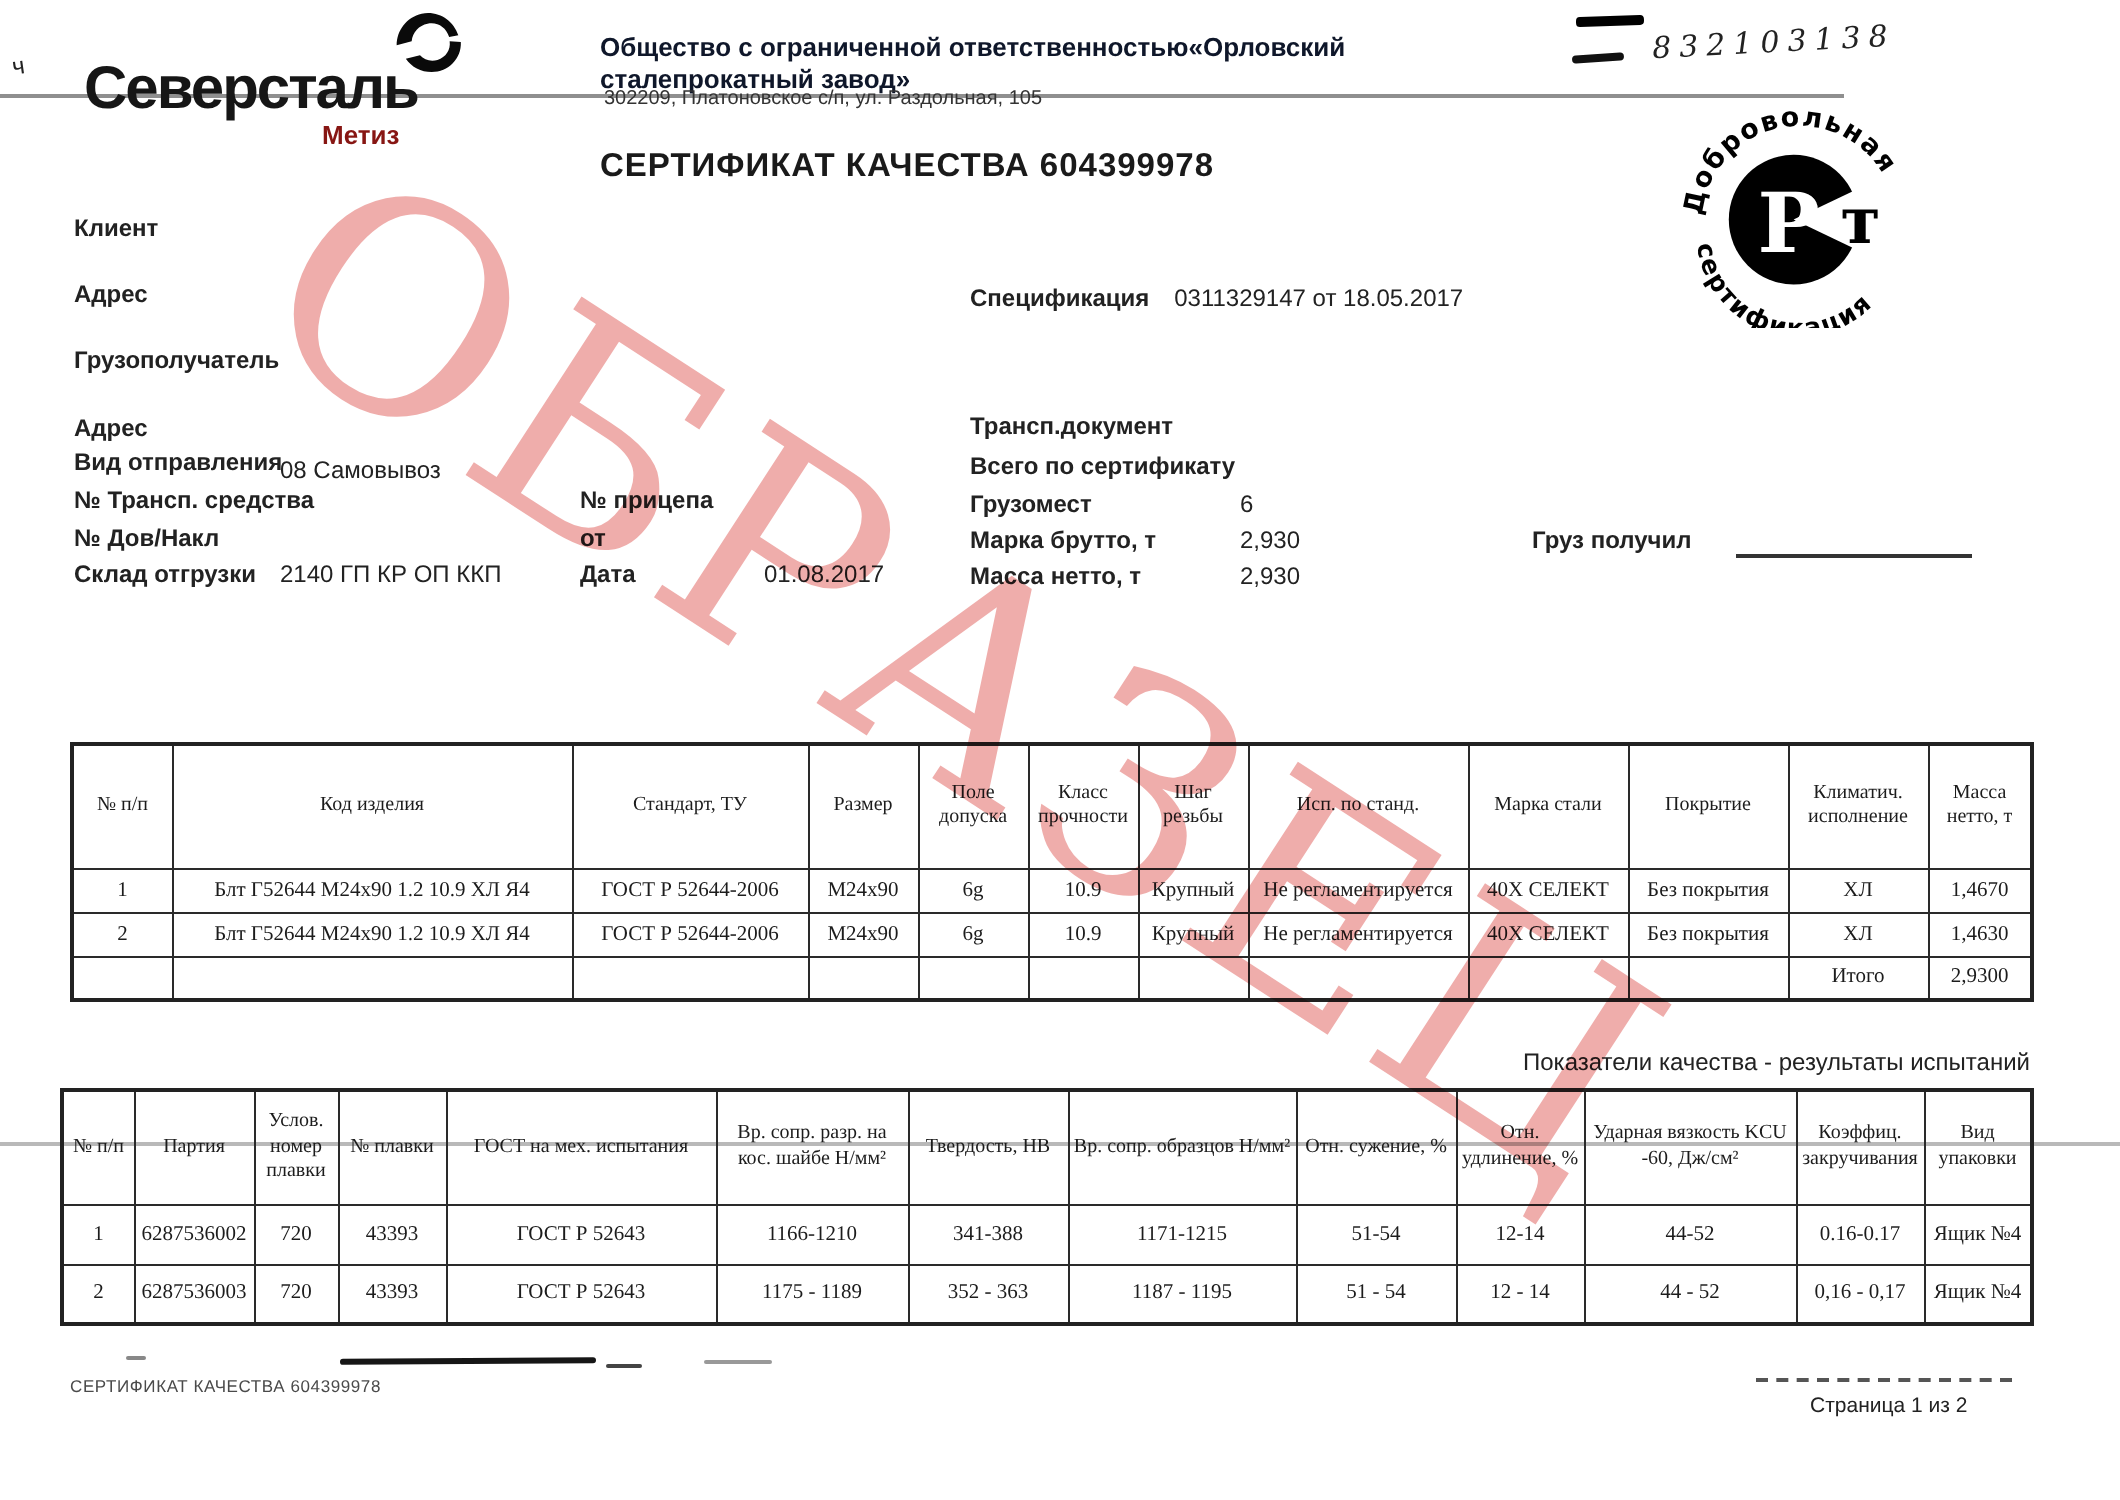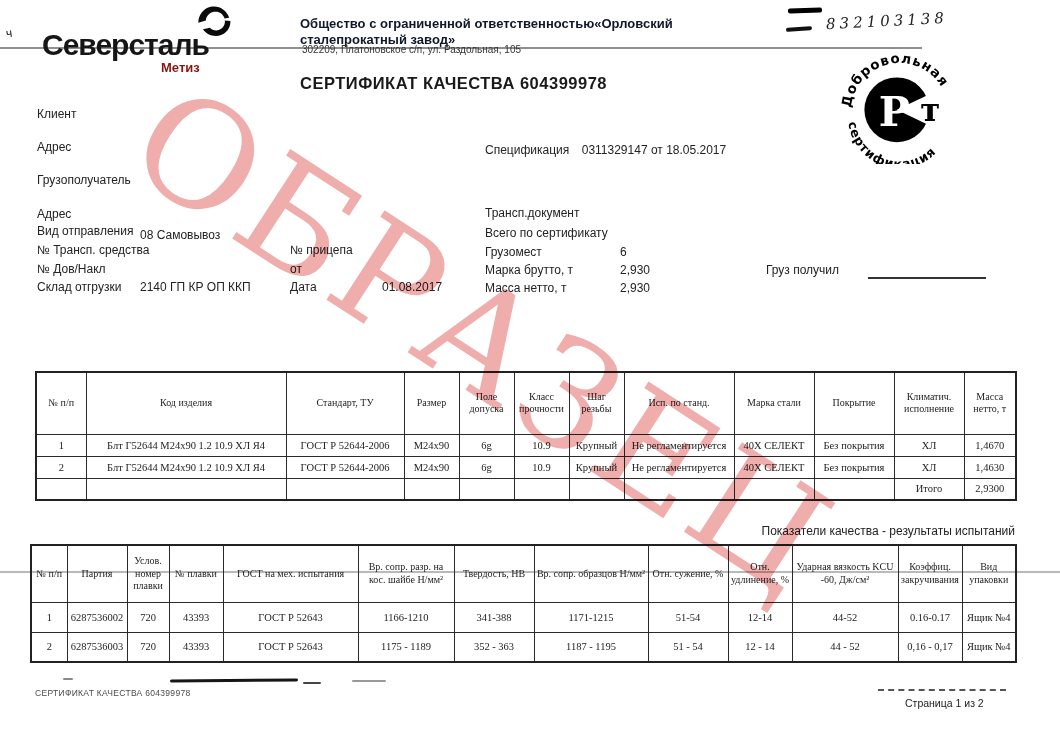--- a/index.html
+++ b/index.html
@@ -24,21 +24,21 @@
   
   #stamp{left:832px;top:52px;z-index:2;}
 
   
   #watermark{left:195px;top:52px;font-family:"DejaVu Serif",serif;font-size:146px;
              letter-spacing:5px;color:rgba(224,92,88,.5);transform:rotate(33deg);
              transform-origin:left top;white-space:nowrap;z-index:30;mix-blend-mode:multiply;
              pointer-events:none;}
 
   
-  .flabel{font-size:12px;color:#222;}
+  .flabel{font-size:12px;color:#222;font-weight:bold;}
   .fval{font-size:12px;color:#222;}
 
   
   .dtable{border-collapse:collapse;table-layout:fixed;background:transparent;z-index:2;}
   .dtable th,.dtable td{border:1px solid #2a2a2a;font-family:"Liberation Serif",serif;
       text-align:center;vertical-align:middle;padding:1px 2px;overflow:hidden;}
   .dtable th{font-size:10px;font-weight:normal;line-height:1.25;}
   .dtable td{font-size:10.5px;}
   .dtable{border:2px solid #222;}
   .t-title{font-size:12px;color:#222;z-index:2;}

